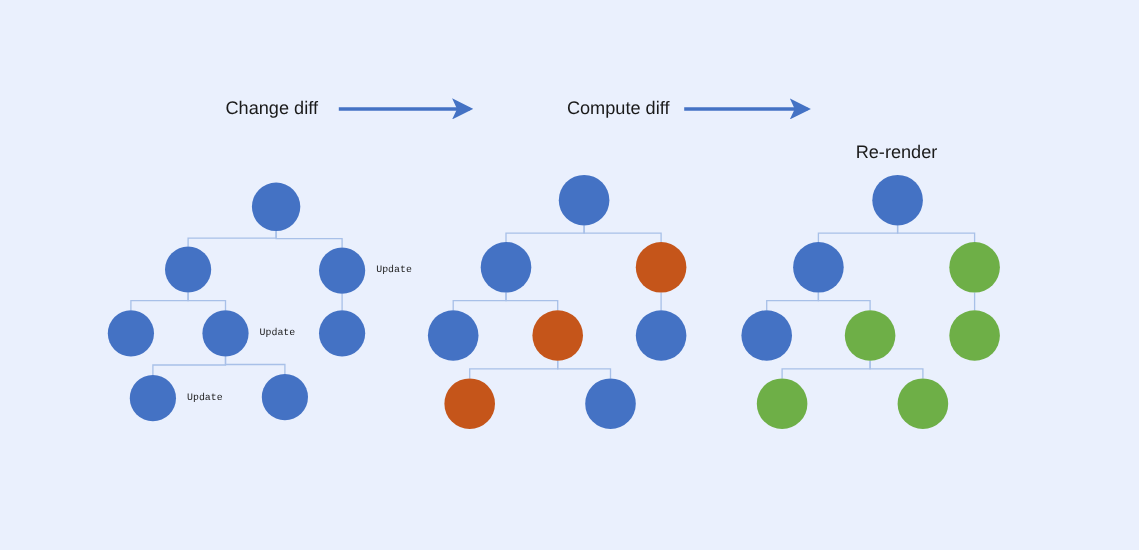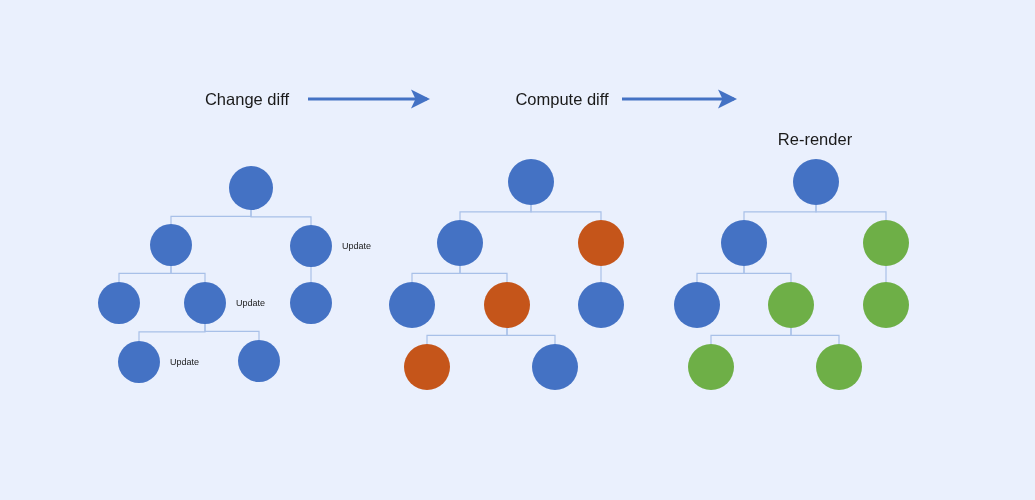--- a/index.html
+++ b/index.html
@@ -25,21 +25,21 @@
     position: absolute;
     font-family: "Liberation Sans", sans-serif;
     font-size: 16.5px;
     color: #1a1a1a;
     white-space: nowrap;
     line-height: 1;
     transform: translate(-50%, -50%);
   }
   .update-label {
     position: absolute;
-    font-family: Liberation Sans, sans-serif;
+    font-family: Liberation Mono, monospace;
     font-size: 9px;
     color: #1a1a1a;
     white-space: nowrap;
     line-height: 1;
     transform: translateY(-50%);
   }
   .node {
     position: absolute;
     border-radius: 50%;
     transform: translate(-50%, -50%);

